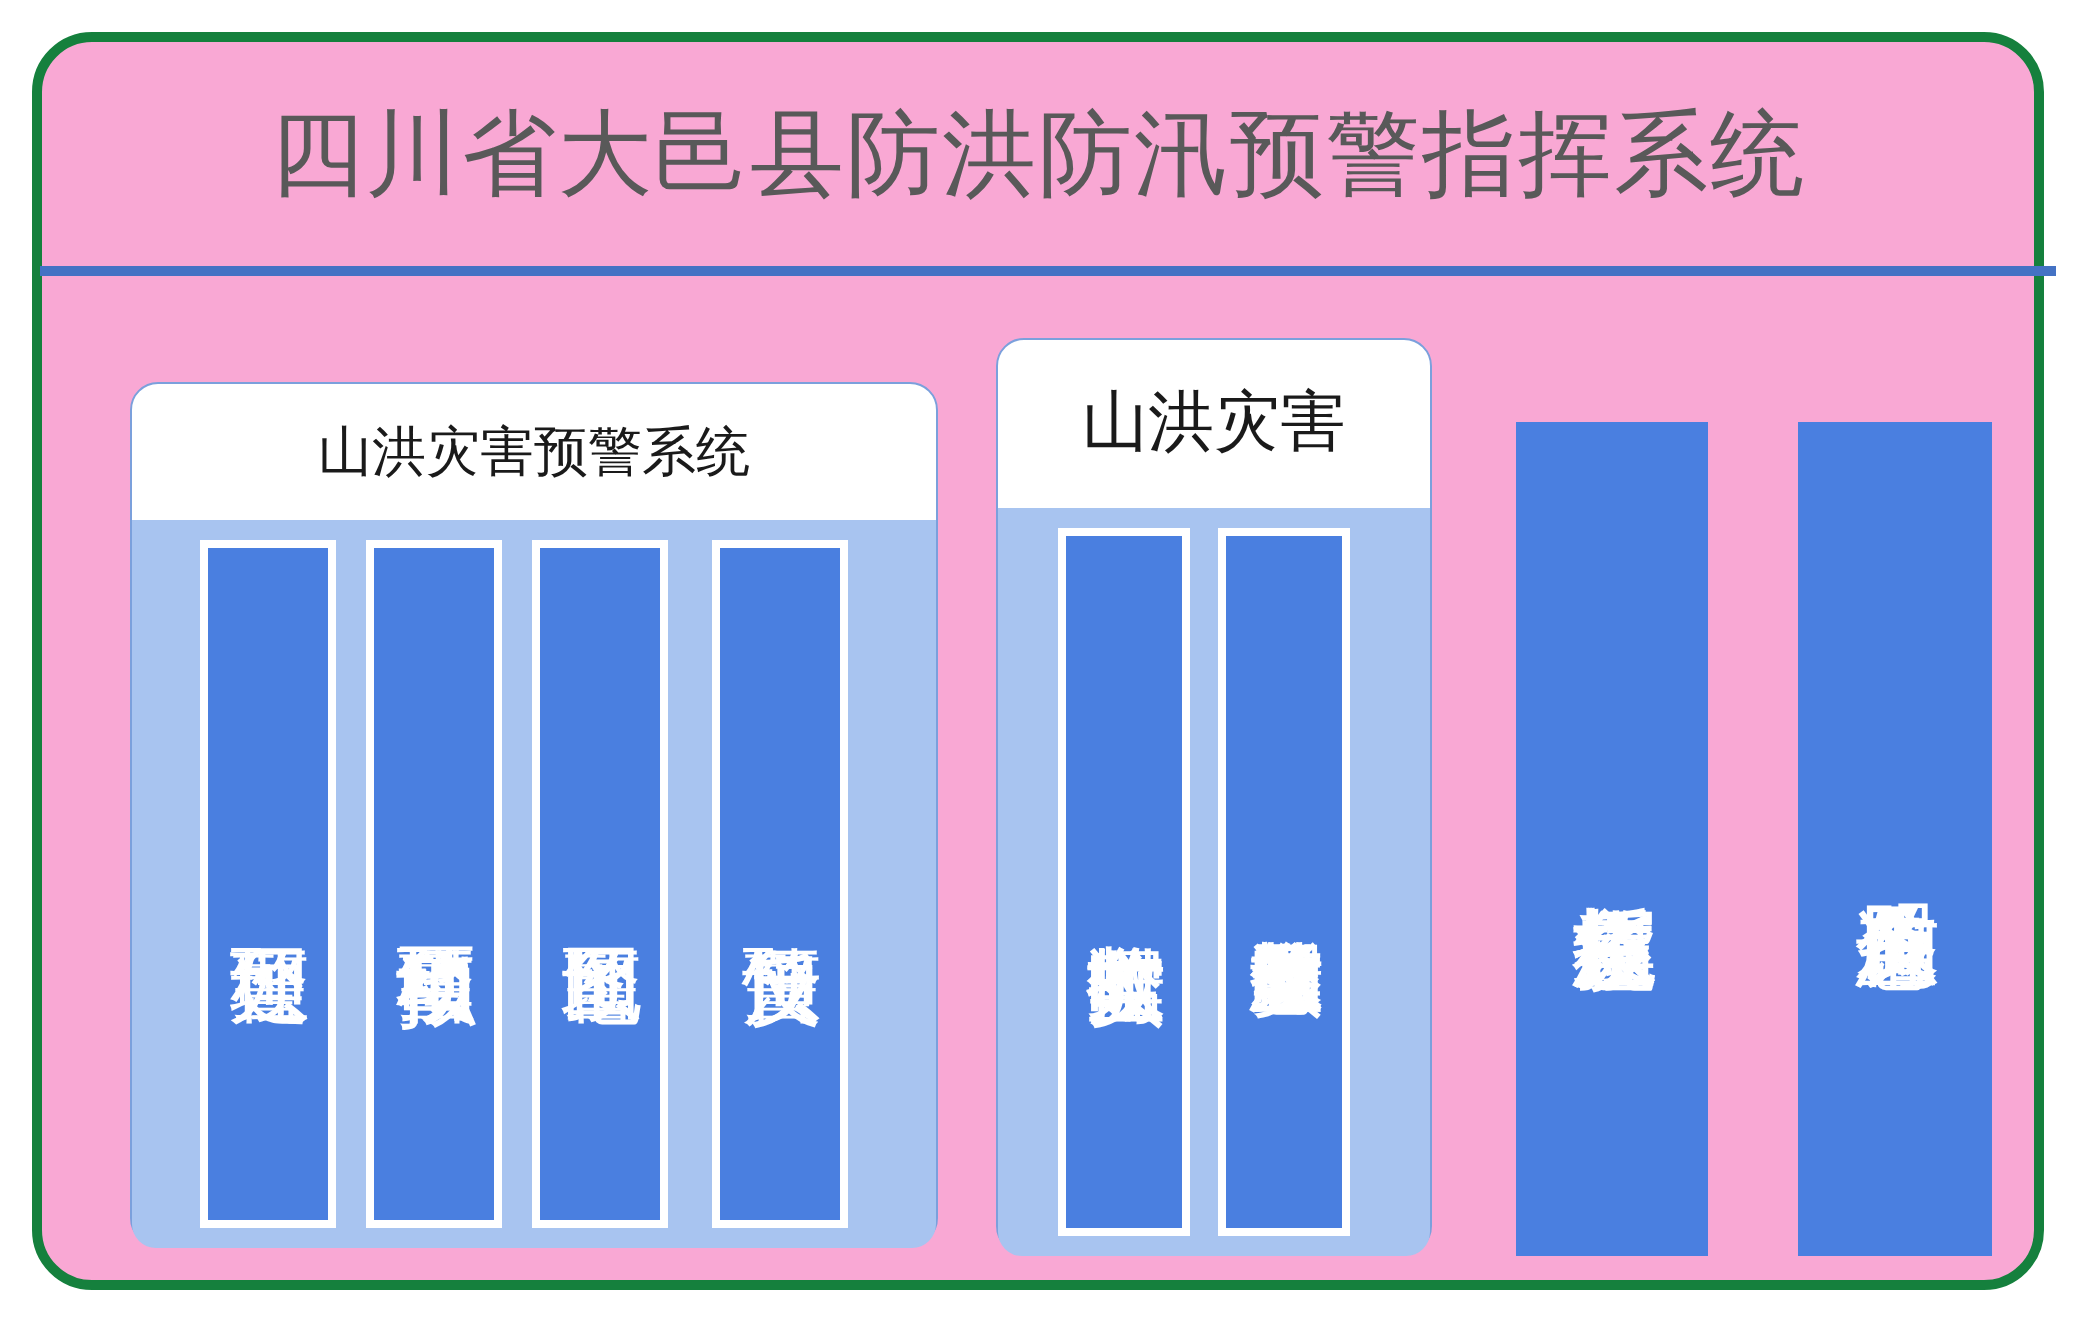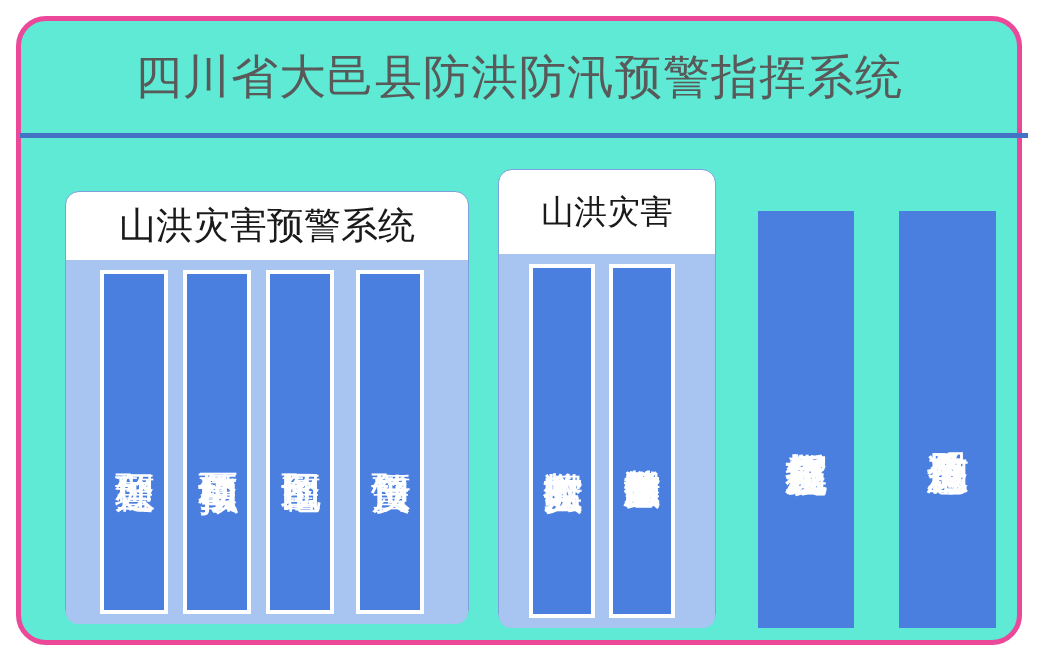--- a/index.html
+++ b/index.html
@@ -15,23 +15,23 @@
   }
 
   
   #app-frame {
     position: absolute;
     left: 16px;
     top: 16px;
     width: 1006px;
     height: 629px;
     box-sizing: border-box;
-    border: 5px solid #ec4899;
+    border: 5px solid #15803d;
     border-radius: 30px;
-    background: #5eead4;
+    background: #f9a8d4;
   }
 
   
   #title-bar {
     position: absolute;
     left: 0;
     top: 0;
     width: 100%;
     height: 112px;
     display: flex;
@@ -90,21 +90,21 @@
 
   
   #panel-warning {
     left: 44px;
     top: 170px;
     width: 404px;
     height: 432px;
   }
   #panel-warning .panel-header {
     height: 68px;
-    font-size: 37px;
+    font-size: 27px;
   }
   #panel-warning .panel-body {
     top: 68px;
     height: 364px;
     padding: 0;
   }
 
   
   #panel-monitor {
     left: 477px;

